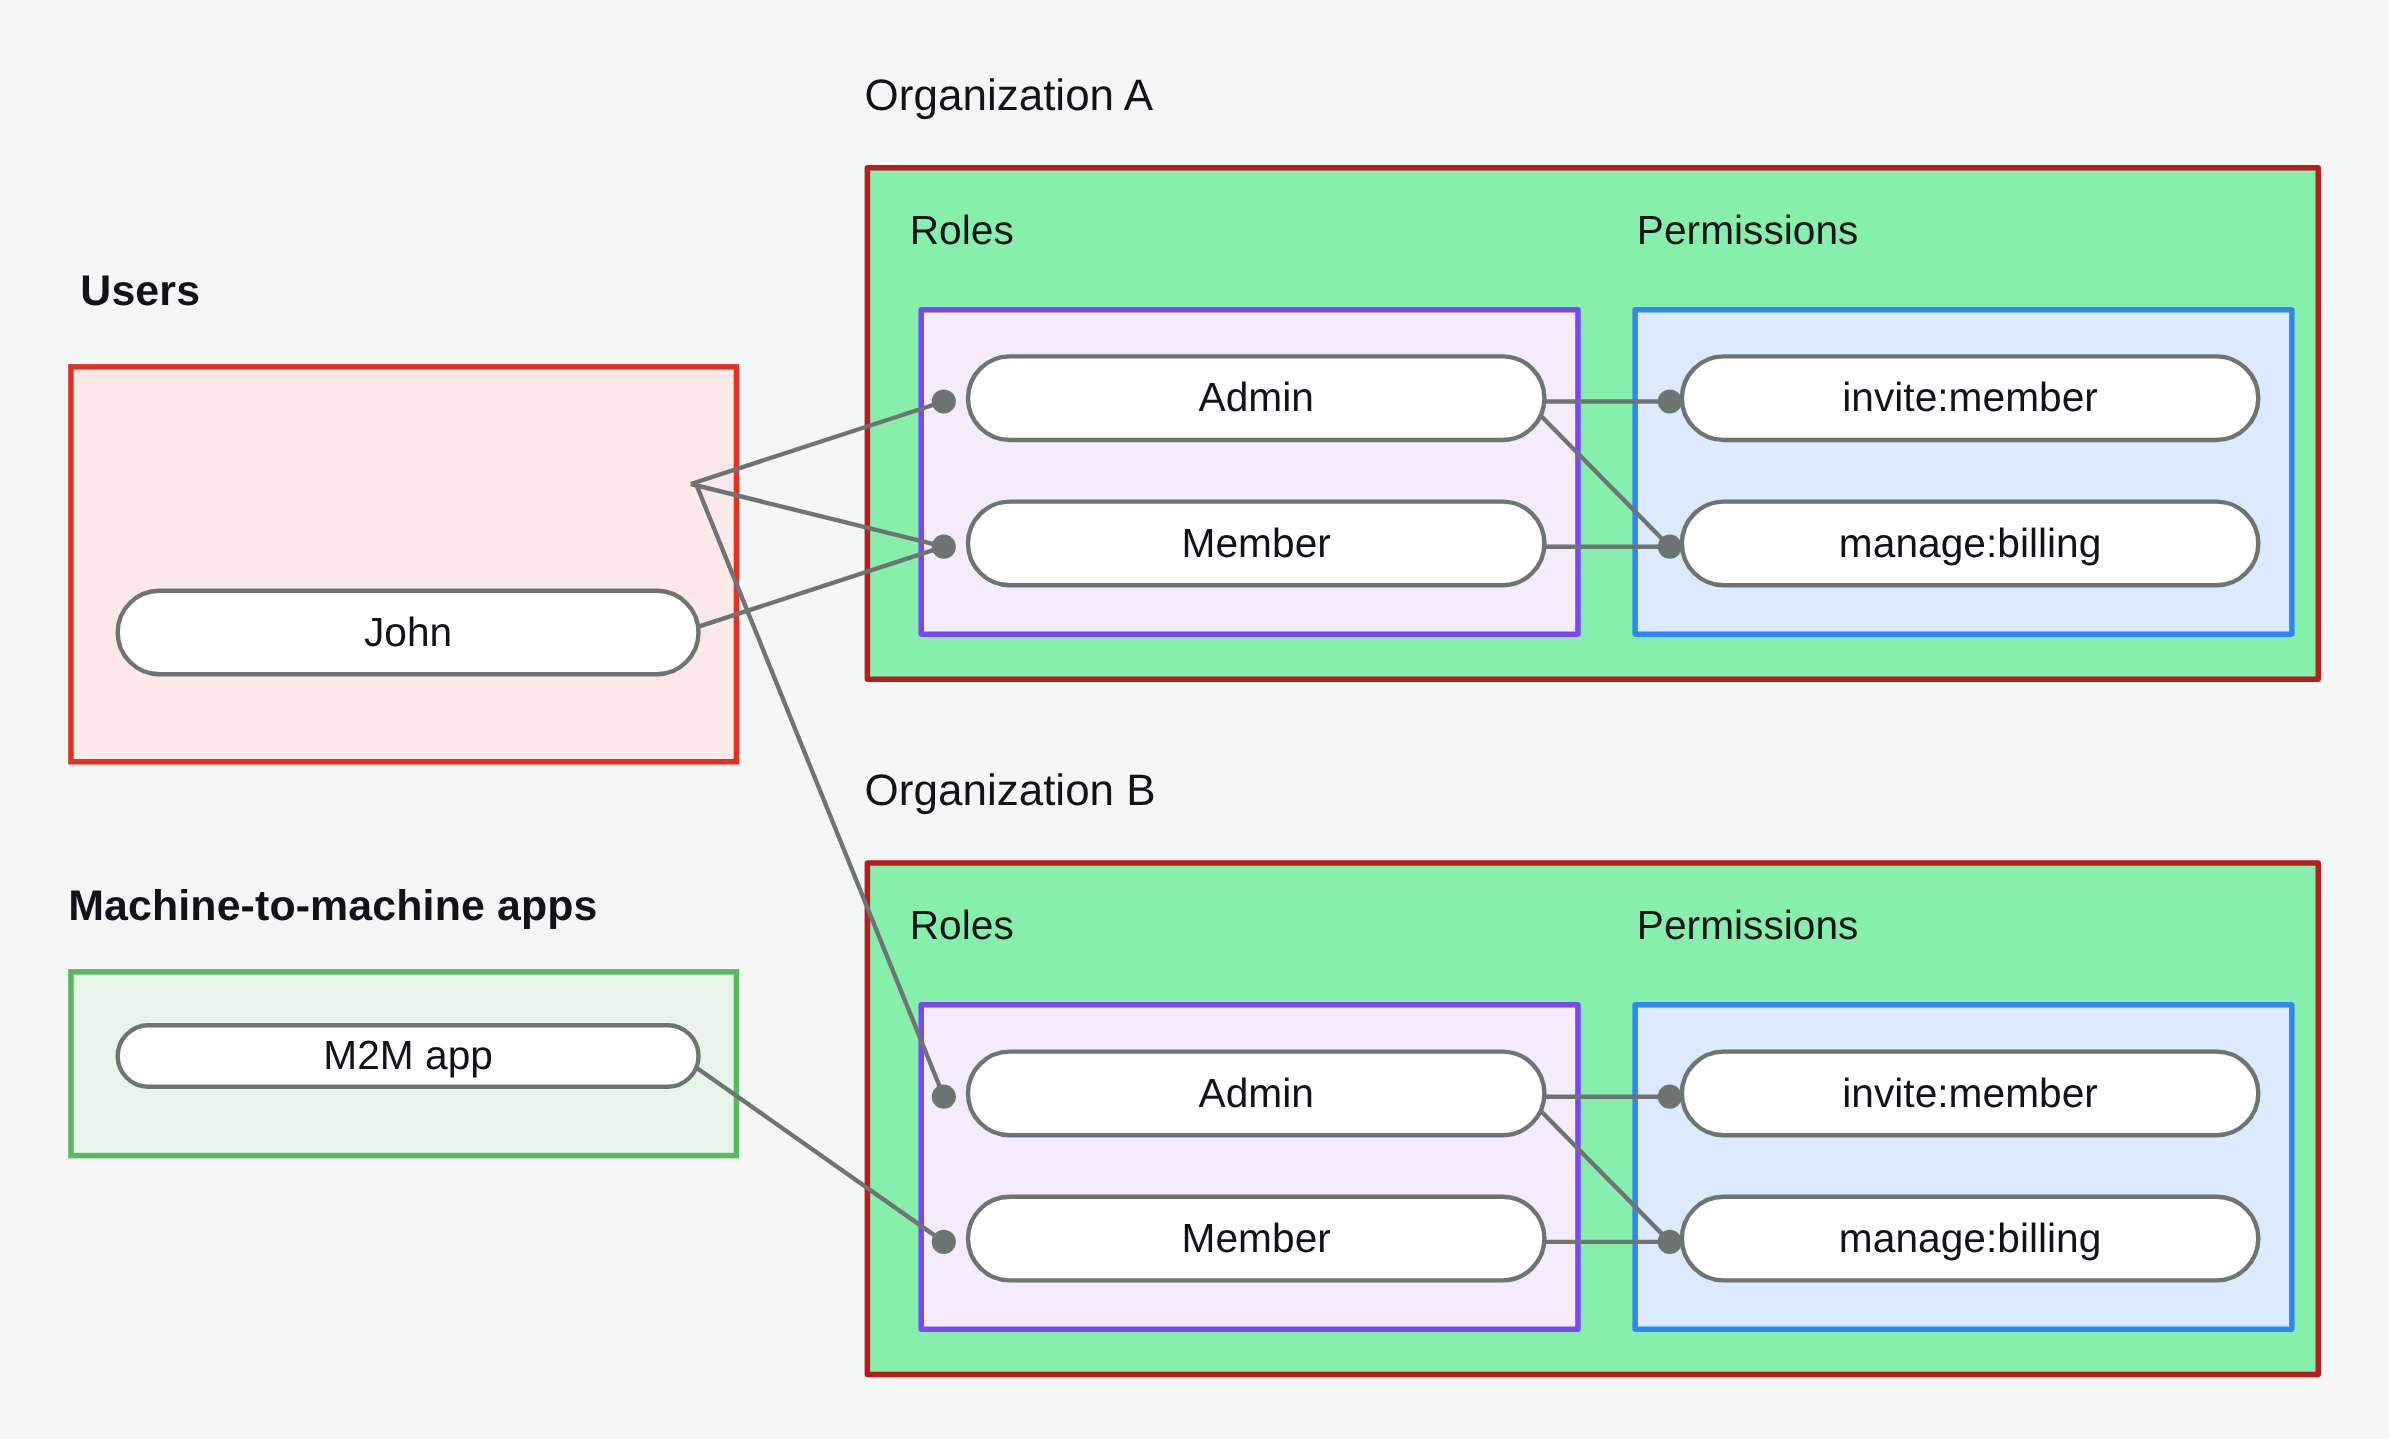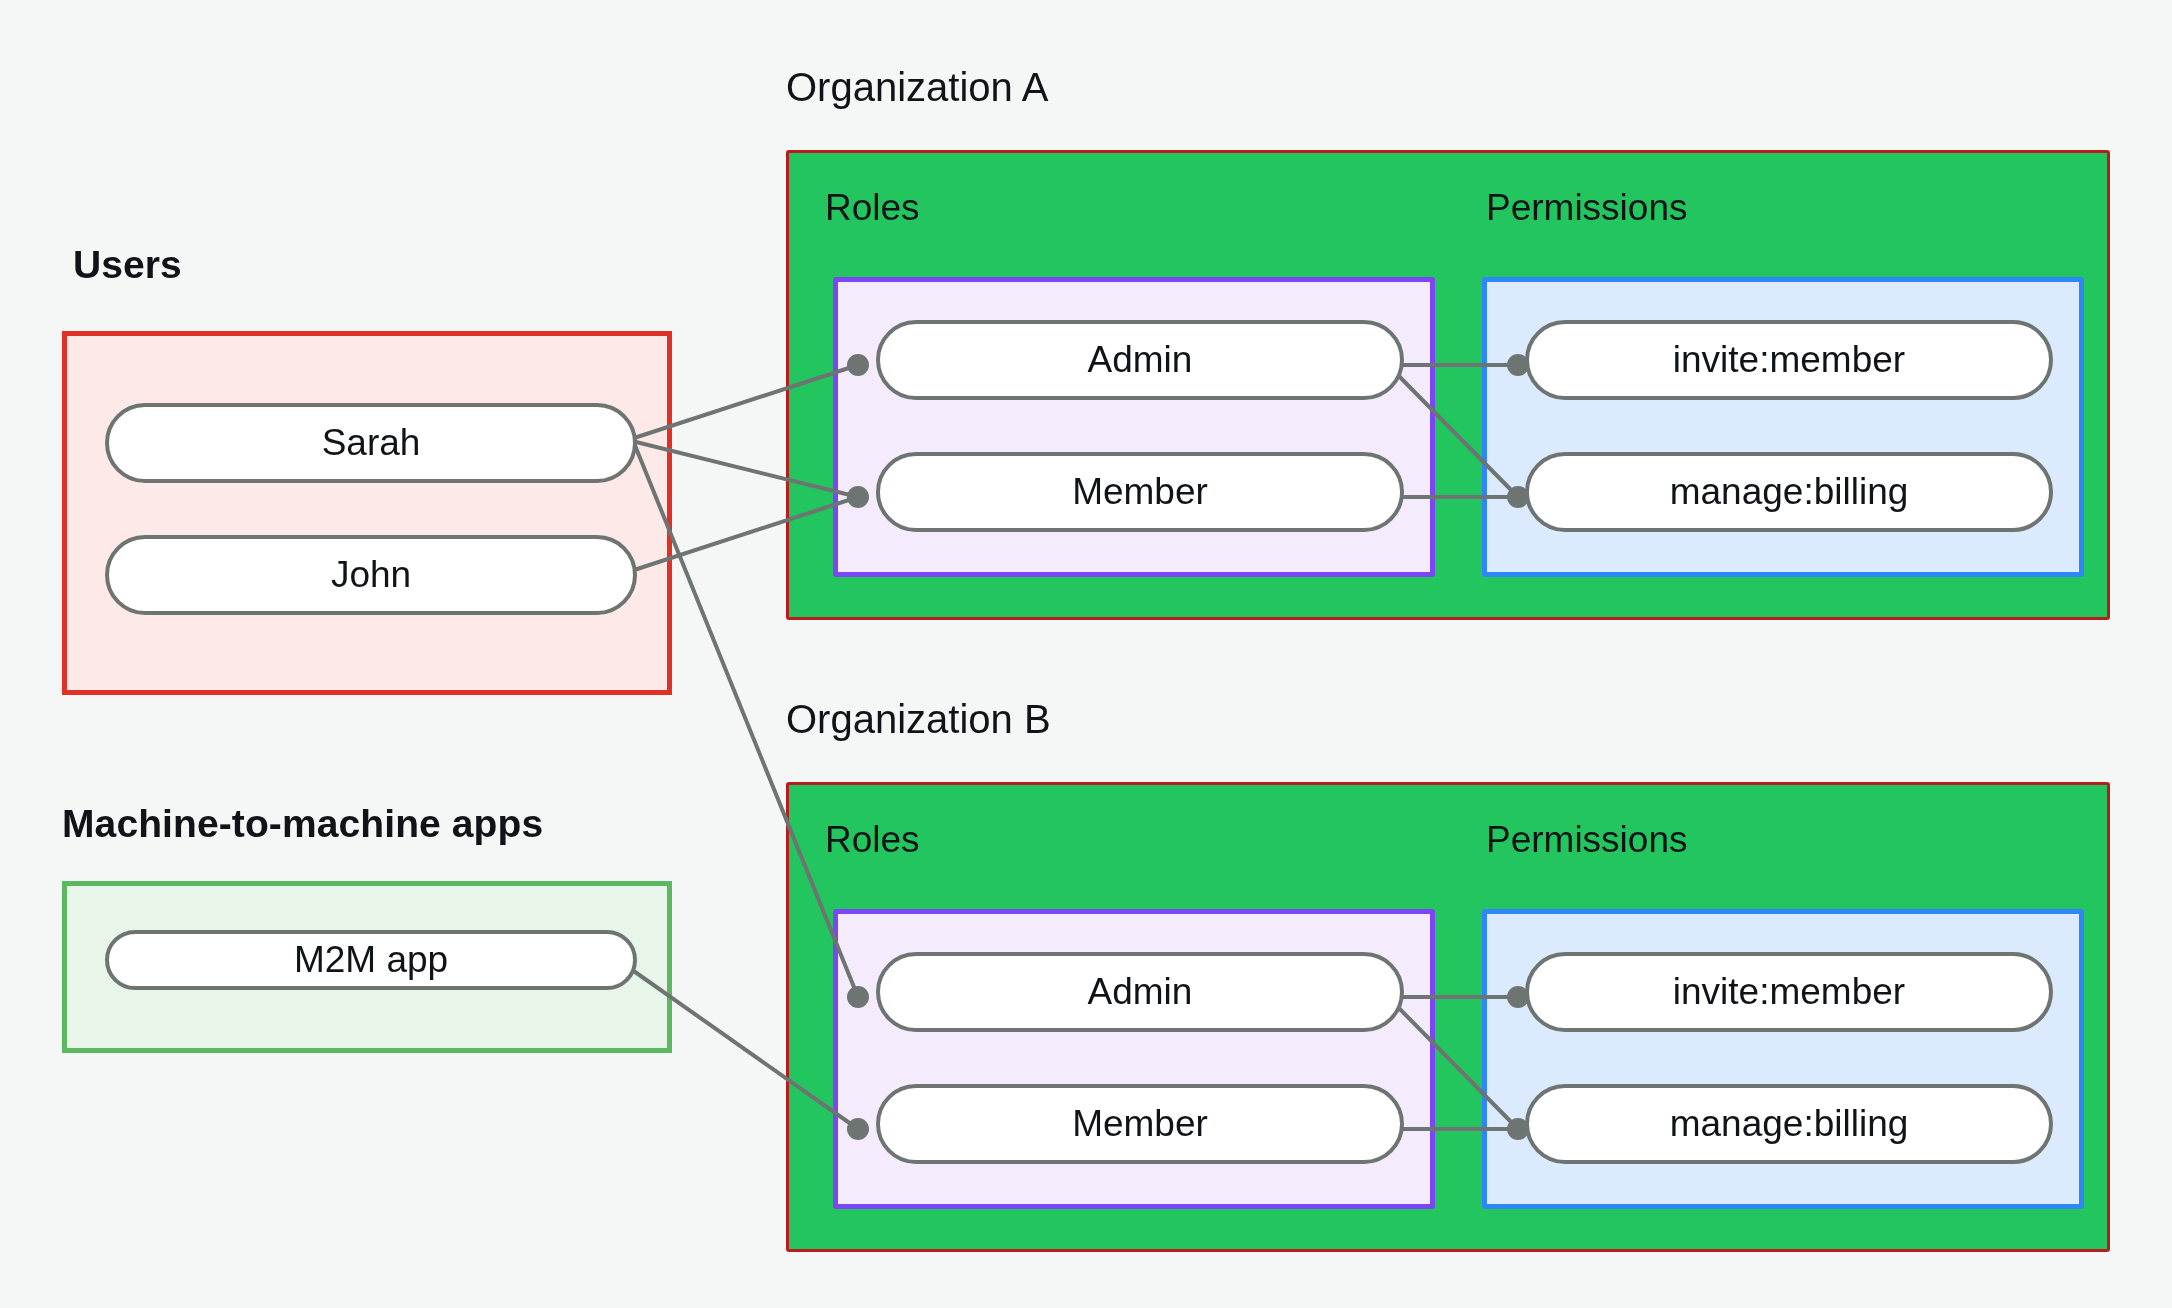--- a/index.html
+++ b/index.html
@@ -29,21 +29,21 @@
     font-size:40px;
     font-weight:400;
     color:#101418;
     white-space:nowrap;
   }
 
   
   .box{position:absolute;box-sizing:border-box;}
   .box-users{background:#fdeae8;border:5px solid #e03127;}
   .box-m2m{background:#e8f6e9;border:5px solid #5cb860;}
-  .box-org{background:#22c55e;border:3px solid #b91c1c;border-radius:3px;}
+  .box-org{background:#86efac;border:5px solid #b91c1c;border-radius:3px;}
   .box-roles{background:#f4ecfd;border:5px solid #7c45f5;border-radius:3px;margin-left:12px;}
   .box-perms{background:#dbeafd;border:5px solid #2f86f6;border-radius:3px;}
 
   .sub-title{
     position:absolute;
     font-size:37px;
     font-weight:400;
     color:#101418;
     white-space:nowrap;
   }
@@ -99,21 +99,20 @@
       <circle cx="858" cy="997" r="11"></circle>
       <circle cx="858" cy="1129" r="11"></circle>
       <circle cx="1518" cy="997" r="11"></circle>
       <circle cx="1518" cy="1129" r="11"></circle>
     </g>
   </svg>
 
   <div class="caption" style="left:73px;top:243px;">Users</div>
 
   <div class="box box-users" style="left:62px;top:331px;width:610px;height:364px;">
-    <div class="pill" style="left:38px;top:67px;width:532px;height:80px;">Sarah</div>
     <div class="pill" style="left:38px;top:199px;width:532px;height:80px;text-align:center;">John</div>
   </div>
 
   <div class="caption" style="left:62px;top:802px;">Machine-to-machine apps</div>
 
   <div class="box box-m2m" style="left:62px;top:881px;width:610px;height:172px;">
     <div class="pill" style="left:38px;top:44px;width:532px;height:60px;">M2M app</div>
   </div>
 
   <div class="org-title" style="left:786px;top:65px;">Organization A</div>

